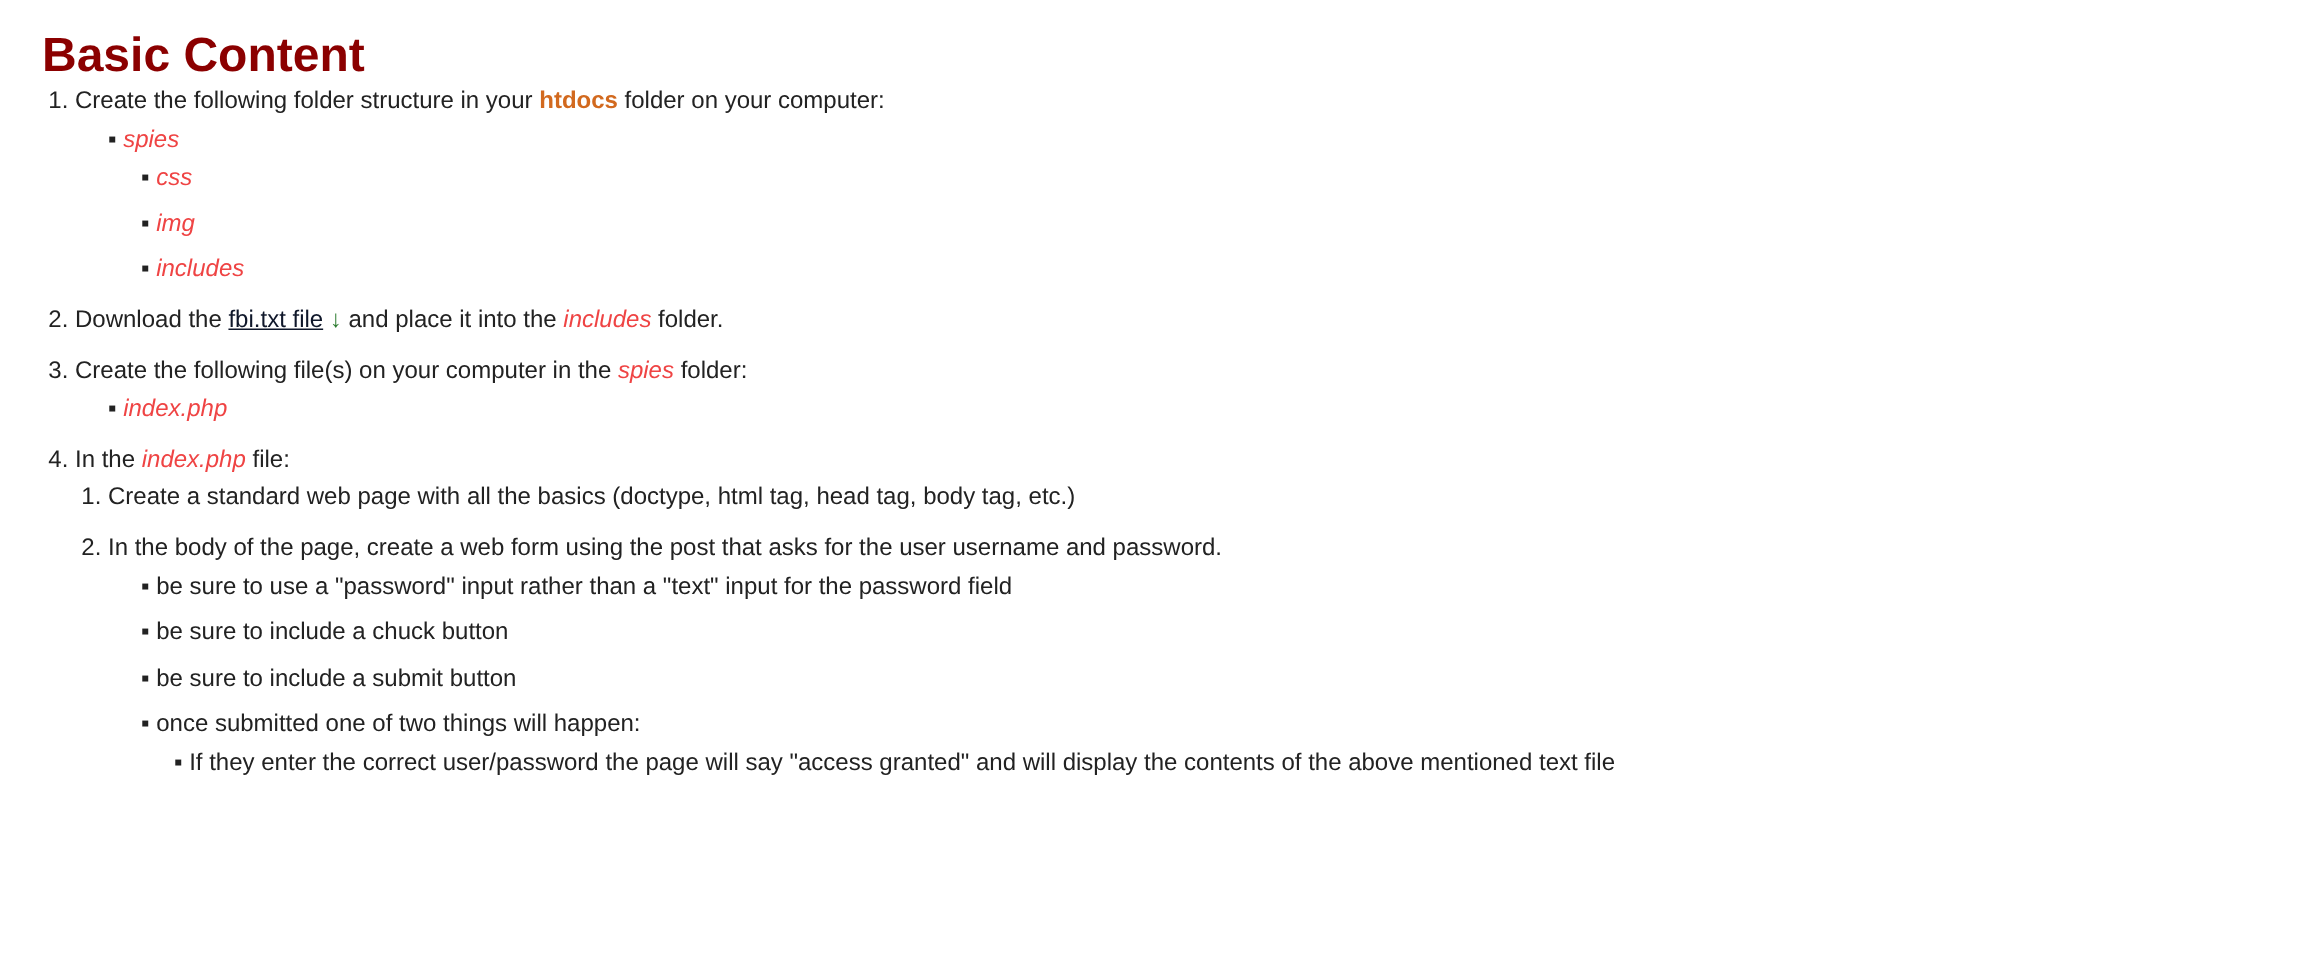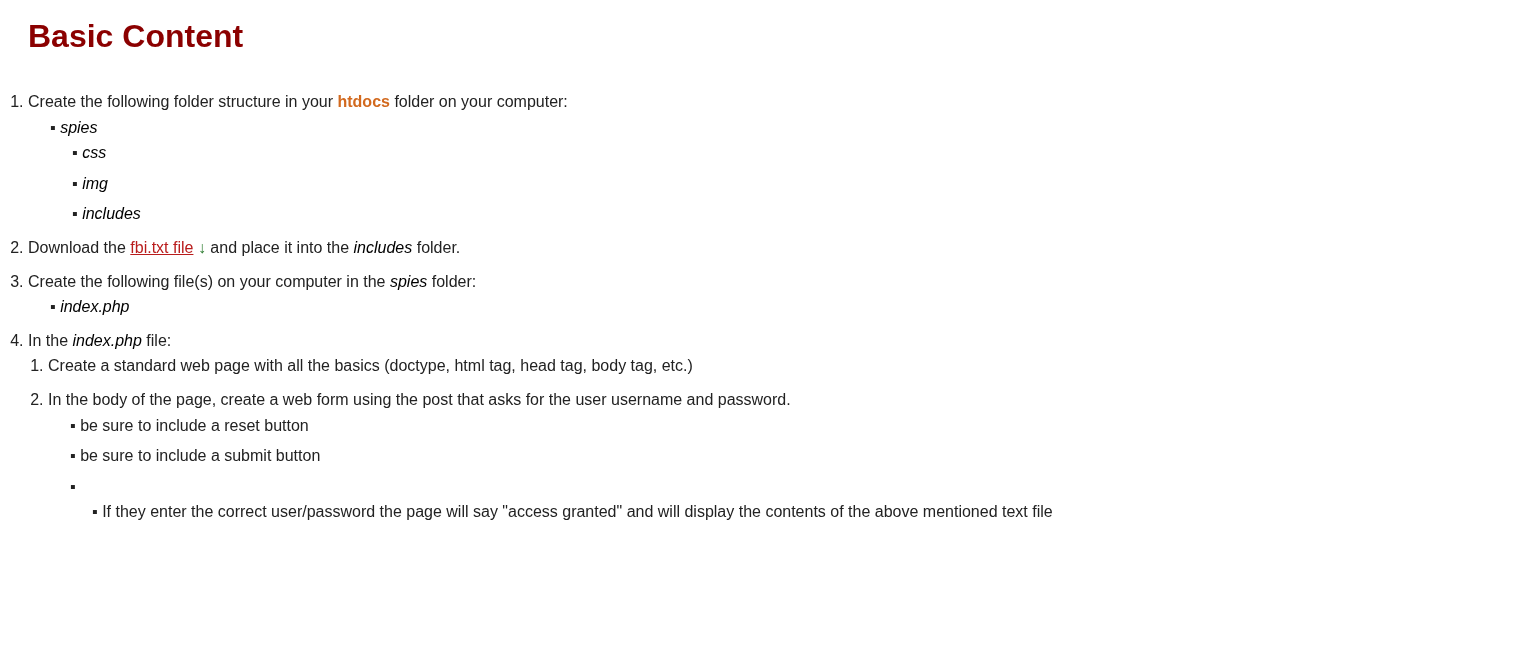--- a/index.html
+++ b/index.html
@@ -12,50 +12,51 @@
       font-size: 16px;
       color: #222;
       background: #fff;
       padding: 18px 28px;
       max-width: 1532px;
     }
     h1.page-title {
       color: #8b0000;
       font-size: 2em;
       font-weight: bold;
-      margin-bottom: 34px;
+      margin-bottom: 0;
     }
     .content-area ol {
+      margin-left: 22px;
     }
     .content-area ul {
       margin-left: 22px;
       list-style: none;
     }
     .content-area ul li::before {
       content: "▪ ";
       color: #222;
     }
     .content-area ol > li {
       margin-bottom: 8px;
       line-height: 1.6;
     }
     .content-area ul > li {
       margin-bottom: 5px;
       line-height: 1.6;
     }
     .green-italic {
-      color: #000000;
+      color: #ef4444;
       font-style: italic;
     }
     .orange-bold {
       color: #d2691e;
       font-weight: bold;
     }
     .link-style {
-      color: #b91c1c;
+      color: #0f172a;
       text-decoration: underline;
     }
     .download-arrow {
       color: #2e7d32;
       font-size: 1em;
     }
     .sub-ol {
       margin-left: 20px;
       list-style: decimal;
     }
@@ -135,26 +136,30 @@
     <li>
       <span>In the </span><span class="green-italic">index.php</span><span> file:</span>
       <ol class="sub-ol">
         <li>
           <span>Create a standard web page with all the basics (doctype, html tag, head tag, body tag, etc.)</span>
         </li>
         <li>
           <span>In the body of the page, create a web form using the post that asks for the user username and password.</span>
           <ul class="square-list">
             <li>
-              <span>be sure to include a reset button</span>
+              <span>be sure to use a "password" input rather than a "text" input for the password field</span>
+            </li>
+            <li>
+              <span>be sure to include a chuck button</span>
             </li>
             <li>
               <span>be sure to include a submit button</span>
             </li>
             <li>
+              <span>once submitted one of two things will happen:</span>
               <ul class="deep-square-list">
                 <li>
                   <span>If they enter the correct user/password the page will say "access granted" and will display the contents of the above mentioned text file</span>
                 </li>
               </ul>
             </li>
           </ul>
         </li>
       </ol>
     </li>

